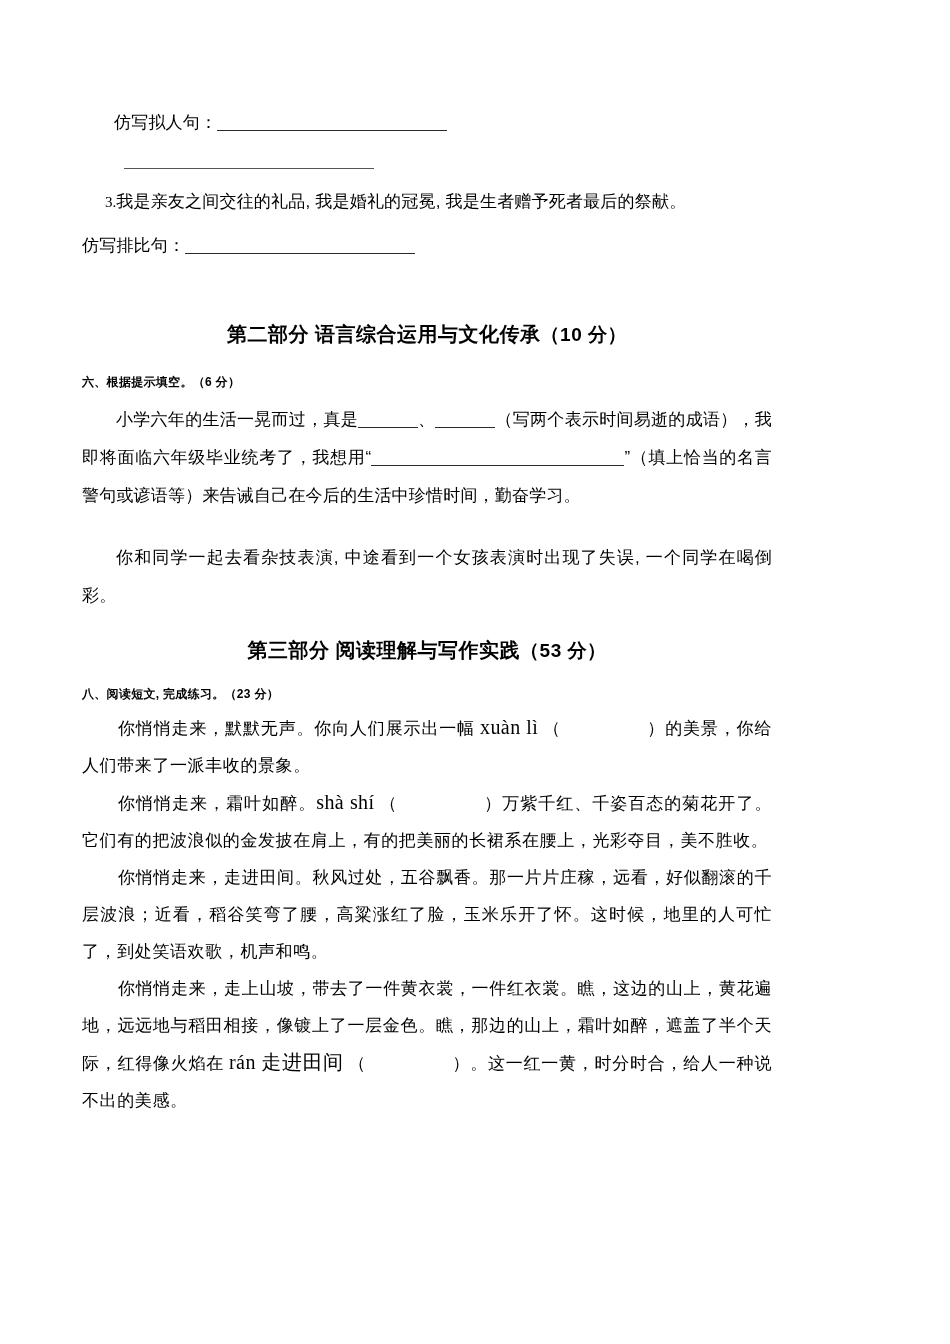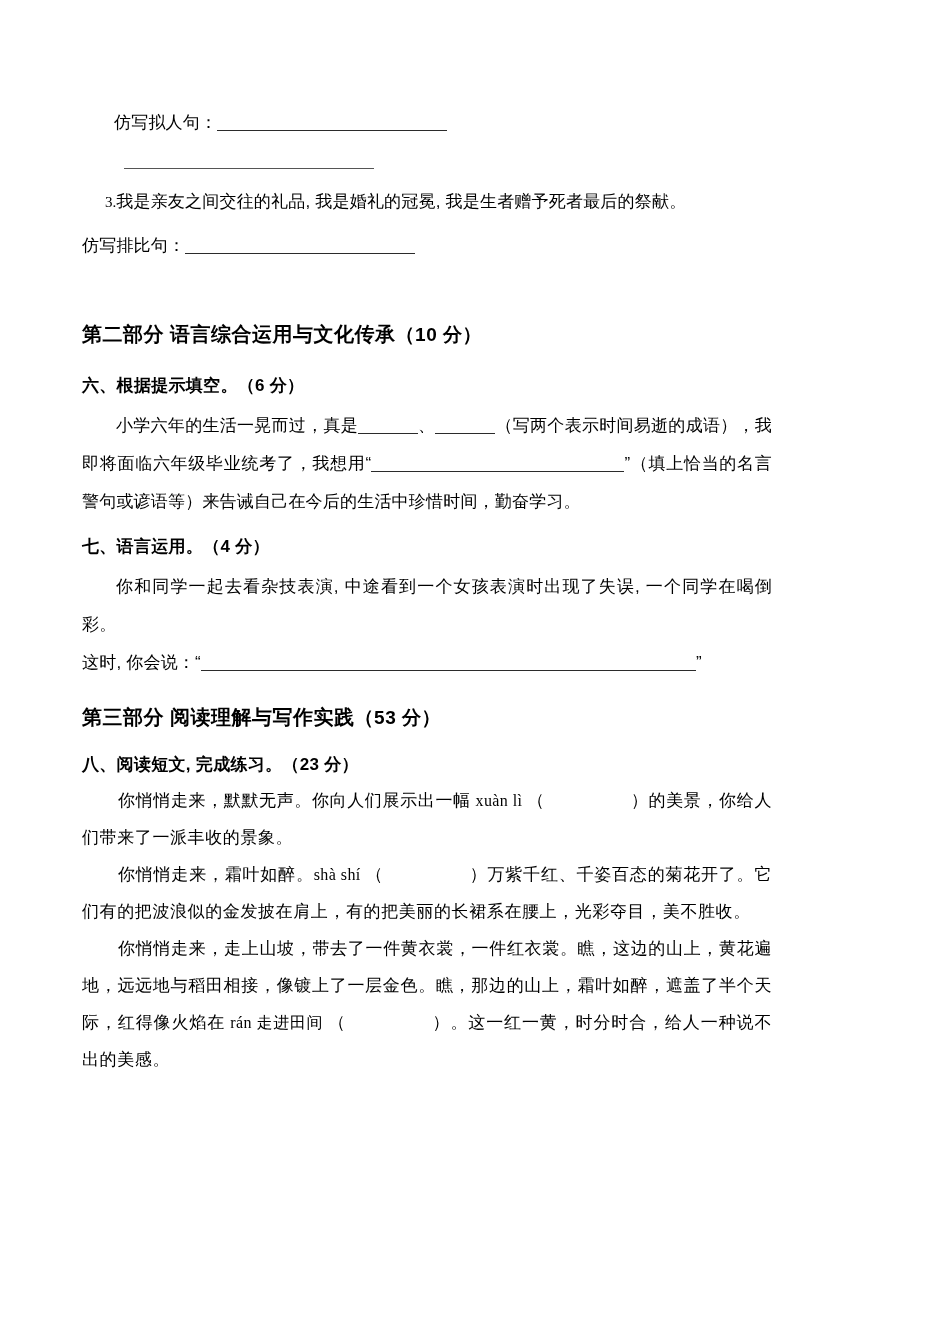--- a/index.html
+++ b/index.html
@@ -49,37 +49,37 @@
     line-height: 37px;
     margin: 0;
     text-align: justify;
     text-justify: inter-character;
     letter-spacing: 0.6px;
   }
   .p-serif.indent { text-indent: 36px; }
 
   
   .part-title {
-    text-align: left;
+    text-align: center;
     font-family: "Liberation Sans", "DejaVu Sans", sans-serif;
     font-weight: bold;
     font-size: 20px;
     letter-spacing: 0.5px;
     margin: 0;
   }
   .part-title .score {
     font-weight: bold;
     font-size: 19px;
   }
 
   
   .q-heading {
     font-family: "Liberation Sans", "DejaVu Sans", sans-serif;
     font-weight: bold;
-    font-size: 17px;
+    font-size: 12px;
     letter-spacing: 0.3px;
     margin: 0;
   }
 
   
   .blank {
     display: inline-block;
     border-bottom: 1.4px solid #2b2b2b;
     vertical-align: -3px;
     height: 15px;
@@ -100,21 +100,21 @@
     font-size: 15px;
   }
 
   .paren-blank {
     display: inline-block;
     width: 86px;
   }
 
   .pinyin {
     font-family: "Liberation Serif", "DejaVu Serif", serif;
-    font-size: 16px;
+    font-size: 20px;
     letter-spacing: 0.4px;
   }
 
   .spacer-6  { height: 6px; }
   .spacer-10 { height: 10px; }
   .spacer-14 { height: 14px; }
   .spacer-22 { height: 22px; }
   .spacer-26 { height: 26px; }
 </style>
 </head>
@@ -154,42 +154,39 @@
     <div class="spacer-26"></div>
 
     <div class="q-heading">六、根据提示填空。（6 分）</div>
 
     <div class="spacer-10"></div>
 
     <p class="p-sans indent"><span>小学六年的生活一晃而过，真是</span><span class="blank blank-sm"></span><span>、</span><span class="blank blank-sm"></span><span>（写两个表示时间易逝的成语），我即将面临六年级毕业统考了，我想用“</span><span class="blank blank-quote"></span><span>”（填上恰当的名言警句或谚语等）来告诫自己在今后的生活中珍惜时间，勤奋学习。</span></p>
 
     <div class="spacer-14"></div>
 
-    <div class="q-heading">七、语言运用。（4 分）</div>
 
     <div class="spacer-10"></div>
 
     <p class="p-sans indent">你和同学一起去看杂技表演, 中途看到一个女孩表演时出现了失误, 一个同学在喝倒彩。</p>
 
-    <div>
-      <span class="p-sans">这时, 你会说：“</span><span class="blank" style="width:495px;"></span><span class="p-sans">”</span>
-    </div>
 
     <div class="spacer-22"></div>
 
     <div class="part-title">
       <span>第三部分  阅读理解与写作实践</span><span class="score">（53 分）</span>
     </div>
 
     <div class="spacer-22"></div>
 
     <div class="q-heading">八、阅读短文, 完成练习。（23 分）</div>
 
     <div class="spacer-6"></div>
 
     <div id="passage-root">
         <p class="p-serif indent"><span>你悄悄走来，默默无声。你向人们展示出一幅 </span><span class="pinyin">xuàn lì</span><span> （</span><span class="paren-blank"></span><span>）的美景，你给人们带来了一派丰收的景象。</span></p>
         <p class="p-serif indent"><span>你悄悄走来，霜叶如醉。</span><span class="pinyin">shà shí</span><span> （</span><span class="paren-blank"></span><span>）万紫千红、千姿百态的菊花开了。它们有的把波浪似的金发披在肩上，有的把美丽的长裙系在腰上，光彩夺目，美不胜收。</span></p>
+        <p class="p-serif indent"><span>你悄悄走来，走进田间。秋风过处，五谷飘香。那一片片庄稼，远看，好似翻滚的千层波浪；近看，稻谷笑弯了腰，高粱涨红了脸，玉米乐开了怀。这时候，地里的人可忙了，到处笑语欢歌，机声和鸣。</span></p>
         <p class="p-serif indent"><span>你悄悄走来，走上山坡，带去了一件黄衣裳，一件红衣裳。瞧，这边的山上，黄花遍地，远远地与稻田相接，像镀上了一层金色。瞧，那边的山上，霜叶如醉，遮盖了半个天际，红得像火焰在 </span><span class="pinyin">rán 走进田间</span><span> （</span><span class="paren-blank"></span><span>）。这一红一黄，时分时合，给人一种说不出的美感。</span></p>
       </div>
 
   </div>
 </div>
 
 </body></html>

